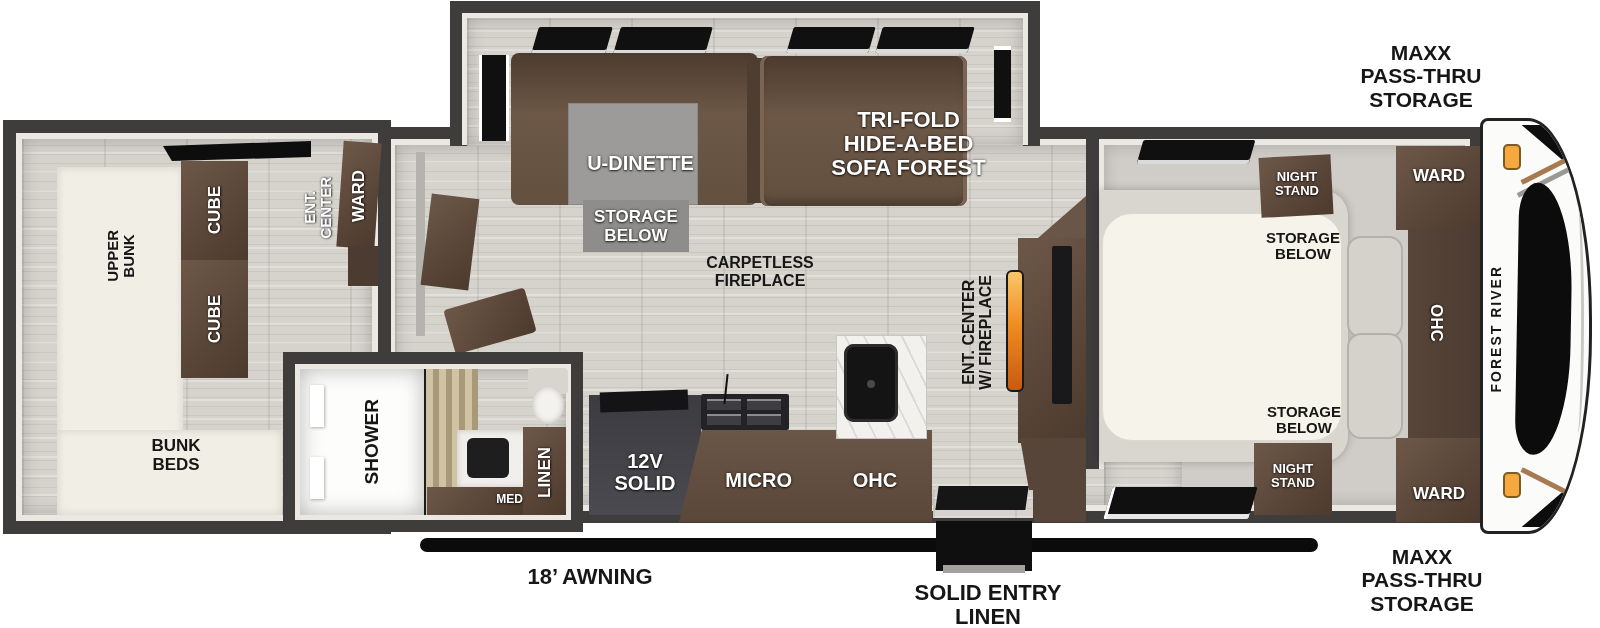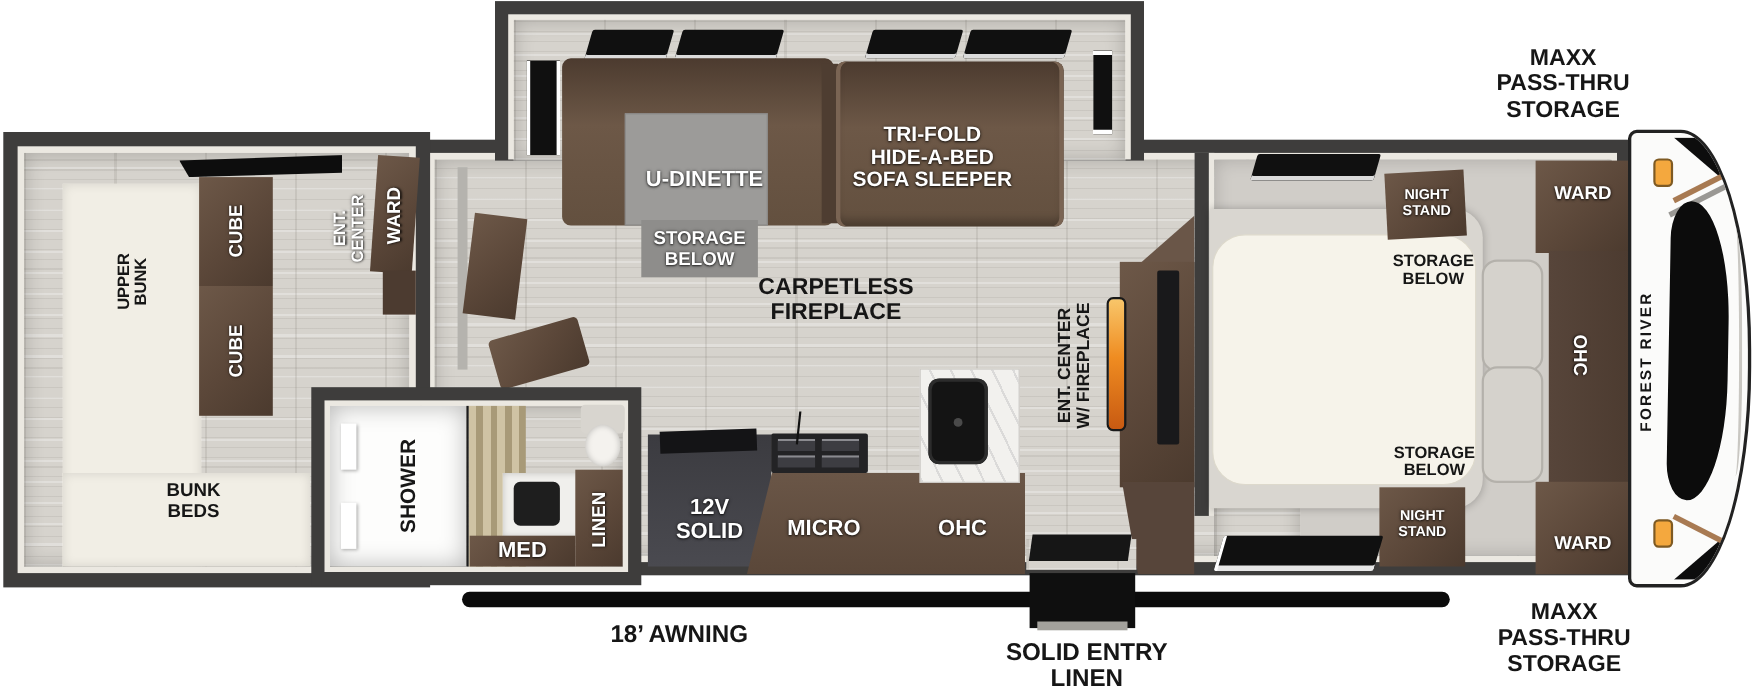--- a/index.html
+++ b/index.html
@@ -49,33 +49,33 @@
   </div>
 
   <div class="abs" style="left:701px;top:394px;width:88px;height:36px;background:#232325;border-radius:2px;">
     <div class="abs" style="left:6px;top:5px;width:34px;height:11px;background:#3d3d42;box-shadow:inset 0 2px 0 #8b8b90;"></div>
     <div class="abs" style="left:46px;top:5px;width:34px;height:11px;background:#3d3d42;box-shadow:inset 0 2px 0 #8b8b90;"></div>
     <div class="abs" style="left:6px;top:20px;width:34px;height:11px;background:#3d3d42;box-shadow:inset 0 2px 0 #8b8b90;"></div>
     <div class="abs" style="left:46px;top:20px;width:34px;height:11px;background:#3d3d42;box-shadow:inset 0 2px 0 #8b8b90;"></div>
   </div>
 
   <div class="abs" style="left:679px;top:430px;width:253px;height:92px;background:linear-gradient(180deg,#6a5647,#5a4739);clip-path:polygon(9% 0,100% 0,100% 100%,0 100%);"></div>
-  <div class="lbl white" style="left:706px;top:466px;width:86px;height:28px;font-size:20px;">
+  <div class="lbl white" style="left:706px;top:466px;width:86px;height:28px;font-size:20px;align-items:flex-end;">
     <span>MICRO</span>
   </div>
   <div class="lbl white" style="left:832px;top:466px;width:86px;height:28px;font-size:20px;">
     <span>OHC</span>
   </div>
 
   <div class="abs" style="left:836px;top:335px;width:89px;height:102px;background:#f2f1ee;background-image:repeating-linear-gradient(64deg,rgba(150,150,155,.25) 0 2px,rgba(0,0,0,0) 2px 17px);border:1px solid #c9c7c2;"></div>
   <div class="abs" style="left:844px;top:344px;width:54px;height:78px;background:#141414;border-radius:10px;box-shadow:inset 0 0 0 3px #2c2c2c;">
     <div class="abs" style="left:23px;top:36px;width:8px;height:8px;background:#4a4a4a;border-radius:50%;"></div>
   </div>
 
-  <div class="lbl black" style="left:660px;top:248px;width:200px;height:48px;font-size:21px;">
+  <div class="lbl black" style="left:660px;top:248px;width:200px;height:48px;font-size:16px;">
     <span>CARPETLESS</span>
     <span>FIREPLACE</span>
   </div>
   <div class="abs" style="left:725px;top:374px;width:2px;height:30px;background:#111;transform:rotate(6deg);z-index:8;"></div>
 
   <div class="abs" style="left:1022px;top:196px;width:64px;height:56px;background:#6a5648;clip-path:polygon(0 100%,100% 0,100% 100%);"></div>
   <div class="abs brown" style="left:1018px;top:238px;width:68px;height:205px;"></div>
   <div class="abs" style="left:1020px;top:438px;width:66px;height:84px;background:#57453a;clip-path:polygon(0 0,100% 0,100% 100%,22% 100%);"></div>
   <div class="abs" style="left:1006px;top:270px;width:14px;height:118px;background:linear-gradient(180deg,#f8c66a,#ef8c21 45%,#c85a12);border:2px solid #191919;border-radius:6px;z-index:5;"></div>
   <div class="abs" style="left:1052px;top:246px;width:20px;height:158px;background:#19191b;border-radius:2px;"></div>
@@ -154,24 +154,24 @@
     <span>U-DINETTE</span>
   </div>
   <div class="abs" style="left:583px;top:200px;width:106px;height:52px;background:#8e8d8b;"></div>
   <div class="lbl white" style="left:583px;top:203px;width:106px;height:48px;font-size:17px;">
     <span>STORAGE</span>
     <span>BELOW</span>
   </div>
 
   <div class="abs" style="left:747px;top:58px;width:15px;height:145px;background:#4e3d31;"></div>
   <div class="abs brown2" style="left:760px;top:56px;width:207px;height:150px;border-radius:8px;box-shadow:inset 4px 0 0 #7a6453, inset -4px 0 0 #7a6453, inset 0 -6px 8px rgba(0,0,0,.25);"></div>
-  <div class="lbl white" style="left:724px;top:102px;width:207px;height:84px;font-size:19px;padding-left:20px;">
+  <div class="lbl white" style="left:785px;top:102px;width:207px;height:84px;font-size:22px;padding-left:20px;">
     <span>TRI-FOLD</span>
     <span>HIDE-A-BED</span>
-    <span>SOFA SLEEPER</span>
+    <span>SOFA FOREST</span>
   </div>
 
   <div class="abs wall" style="left:3px;top:120px;width:388px;height:414px;"></div>
   <div class="abs lining" style="left:16px;top:133px;width:362px;height:388px;"></div>
   <div class="abs wood" style="left:22px;top:139px;width:350px;height:376px;"></div>
 
   <div class="abs cream" style="left:57px;top:167px;width:126px;height:348px;"></div>
   <div class="abs cream" style="left:57px;top:430px;width:225px;height:85px;"></div>
 
   <div class="abs" style="left:163px;top:141px;width:148px;height:20px;background:#0d0d0d;clip-path:polygon(0 25%,100% 0,100% 80%,6% 100%);"></div>
@@ -228,21 +228,21 @@
         <span>SHOWER</span>
       </div>
   </div>
   <div class="abs" style="left:424px;top:369px;width:52px;height:146px;z-index:5;background:repeating-linear-gradient(90deg,#cfc3a4 0 7px,#a89a78 7px 13px);border-left:2px solid #1c1c1c;"></div>
   <div class="abs" style="left:528px;top:368px;width:40px;height:26px;z-index:5;background:#d8d5cf;border-radius:4px;"></div>
   <div class="abs" style="left:532px;top:386px;width:32px;height:38px;z-index:5;background:#f4f2ee;border-radius:50%;box-shadow:inset 0 0 6px rgba(0,0,0,.25);"></div>
   <div class="abs" style="left:457px;top:430px;width:74px;height:58px;z-index:5;background:#f0efec;box-shadow:inset 0 0 6px rgba(0,0,0,.2);">
     <div class="abs" style="left:10px;top:8px;width:42px;height:40px;background:#1e1e1e;border-radius:6px;"></div>
   </div>
   <div class="abs brown" style="left:427px;top:487px;width:96px;height:28px;z-index:5;"></div>
-  <div class="lbl white" style="left:427px;top:486px;width:96px;height:28px;font-size:20px;z-index:6;">
+  <div class="lbl white" style="left:427px;top:486px;width:96px;height:28px;font-size:12px;z-index:6;align-items:flex-end;">
     <span>MED</span>
   </div>
   <div class="abs brown" style="left:523px;top:427px;width:43px;height:88px;z-index:5;"></div>
   <div class="lbl white" style="left:523px;top:430px;width:43px;height:84px;font-size:17px;z-index:6;">
     <div class="vtext">
         <span>LINEN</span>
       </div>
   </div>
 
   <div class="abs" style="left:1480px;top:118px;width:112px;height:416px;background:#fbfbfa;border:3px solid #222;
@@ -270,21 +270,21 @@
   <div class="lbl black" style="left:1341px;top:36px;width:160px;height:80px;font-size:21px;">
     <span>MAXX</span>
     <span>PASS-THRU</span>
     <span>STORAGE</span>
   </div>
   <div class="lbl black" style="left:1342px;top:540px;width:160px;height:80px;font-size:21px;">
     <span>MAXX</span>
     <span>PASS-THRU</span>
     <span>STORAGE</span>
   </div>
-  <div class="lbl black" style="left:500px;top:562px;width:180px;height:30px;font-size:22px;align-items:flex-end;">
+  <div class="lbl black" style="left:500px;top:562px;width:180px;height:30px;font-size:22px;">
     <span>18’ AWNING</span>
   </div>
   <div class="lbl black" style="left:900px;top:580px;width:176px;height:50px;font-size:22px;">
     <span>SOLID ENTRY</span>
     <span>LINEN</span>
   </div>
 
 </div>
 
 </body></html>

